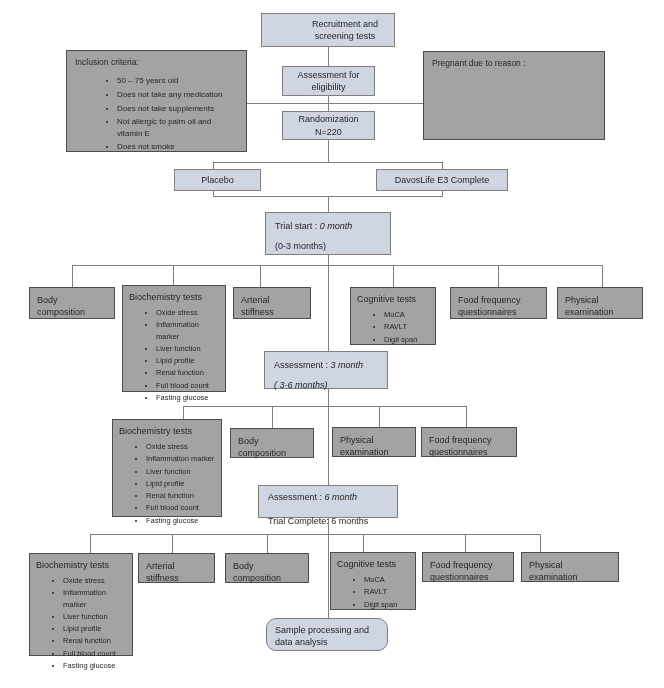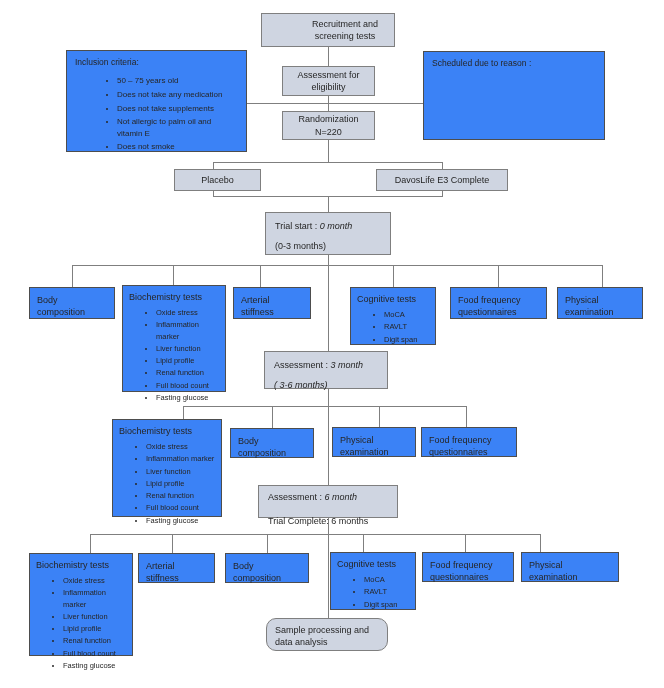--- a/index.html
+++ b/index.html
@@ -1,21 +1,21 @@
 <!DOCTYPE html>
 <html><head>
 <meta charset="utf-8">
 <style>
   html,body{margin:0;padding:0;background:#ffffff;}
   .canvas{
     position:relative;width:664px;height:688px;background:#ffffff;
     font-family:"Liberation Sans",sans-serif;color:#262626;overflow:hidden;
   }
   .box{
-    position:absolute;background:#3b82f6;border:1px solid #4d4d4d;
+    position:absolute;background:#a3a3a3;border:1px solid #4d4d4d;
     box-sizing:border-box;font-size:9px;line-height:1.35;padding:5px 6px;
   }
   .shaded{background:#cfd5e1;border:1px solid #7f7f7f;}
   .center{display:flex;align-items:center;justify-content:center;text-align:center;}
   .hline,.vline{position:absolute;background:#7f7f7f;}
   .hline{height:1px;}
   .vline{width:1px;}
   .listbox .ttl{font-size:9px;}
   .listbox ul{margin:4px 0 0;padding:0 0 0 27px;font-size:7.5px;line-height:1.5;}
   .listbox ul li{margin:0 0 1px;}
@@ -90,21 +90,21 @@
     <ul>
         <li>50 – 75 years old</li>
         <li>Does not take any medication</li>
         <li>Does not take supplements</li>
         <li>Not allergic to palm oil and vitamin E</li>
         <li>Does not smoke</li>
       </ul>
   </div>
 
   <div class="box crit" style="left:423px;top:51px;width:182px;height:89px;">
-    <div class="ttl">Scheduled due to reason :</div>
+    <div class="ttl">Pregnant due to reason :</div>
   </div>
 
   <div class="box shaded center" style="left:174px;top:169px;width:87px;height:22px;">
     <span>Placebo</span>
   </div>
   <div class="box shaded center" style="left:376px;top:169px;width:132px;height:22px;">
     <span>DavosLife E3 Complete</span>
   </div>
 
   <div class="box shaded mile" style="left:265px;top:212px;width:126px;height:43px;">

